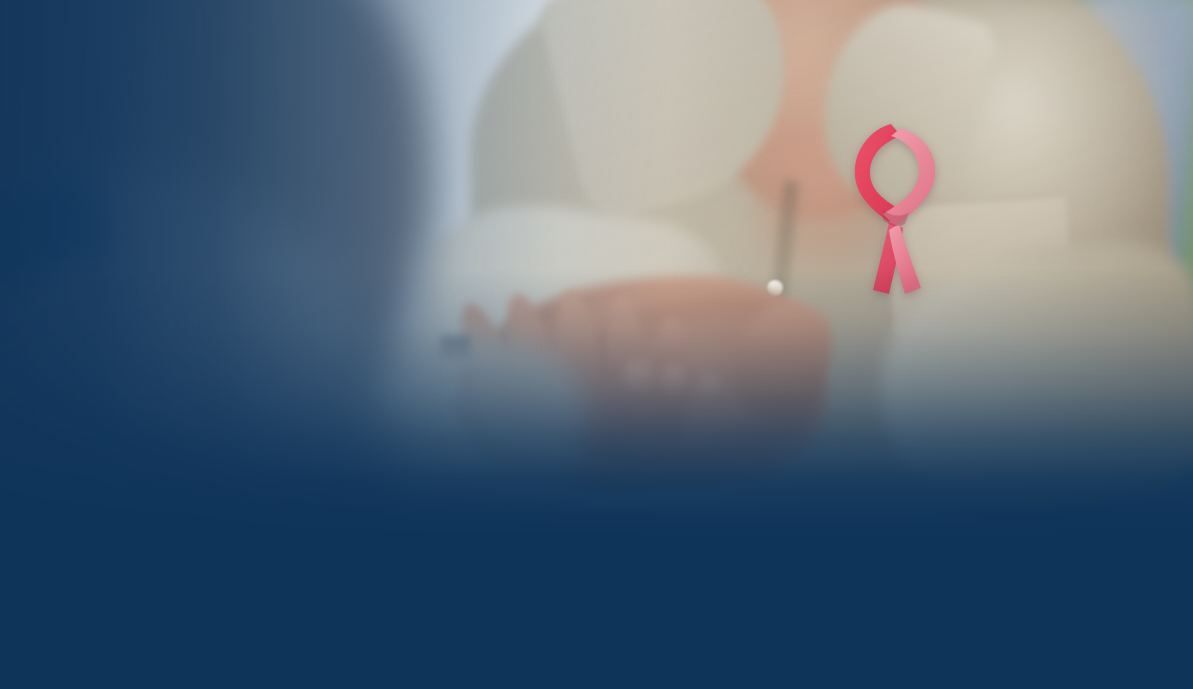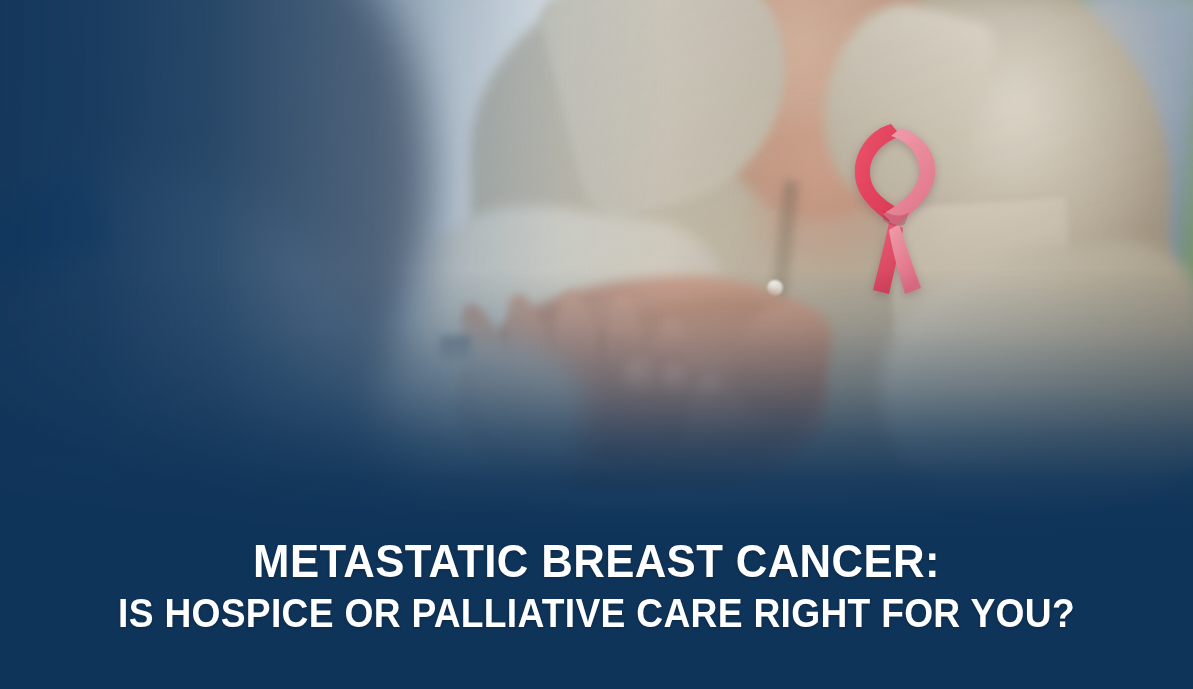--- a/index.html
+++ b/index.html
@@ -518,18 +518,14 @@
     <div class="caregiver-coat"></div>
     <div class="caregiver-badge"></div>
 
     <div class="photo-soften"></div>
   </div>
 
   <div class="scrim-global"></div>
   <div class="scrim-left"></div>
   <div class="scrim-bottom"></div>
 
-  <div class="headline">
-    <span class="headline-line1">METASTATIC BREAST CANCER:</span>
-    <span class="headline-line2">IS HOSPICE OR PALLIATIVE CARE RIGHT FOR YOU?</span>
-  </div>
 
 </div>
 
 </body></html>

